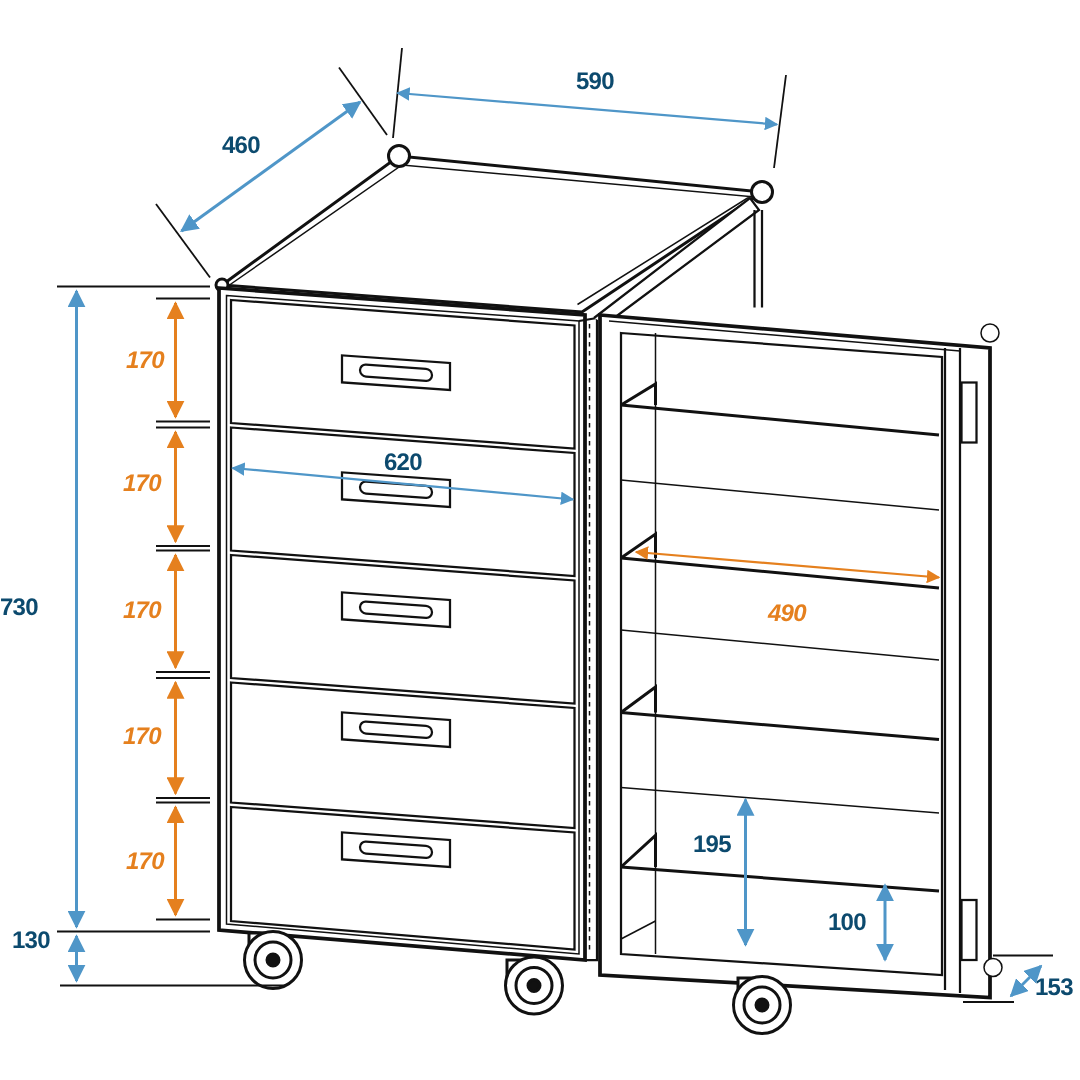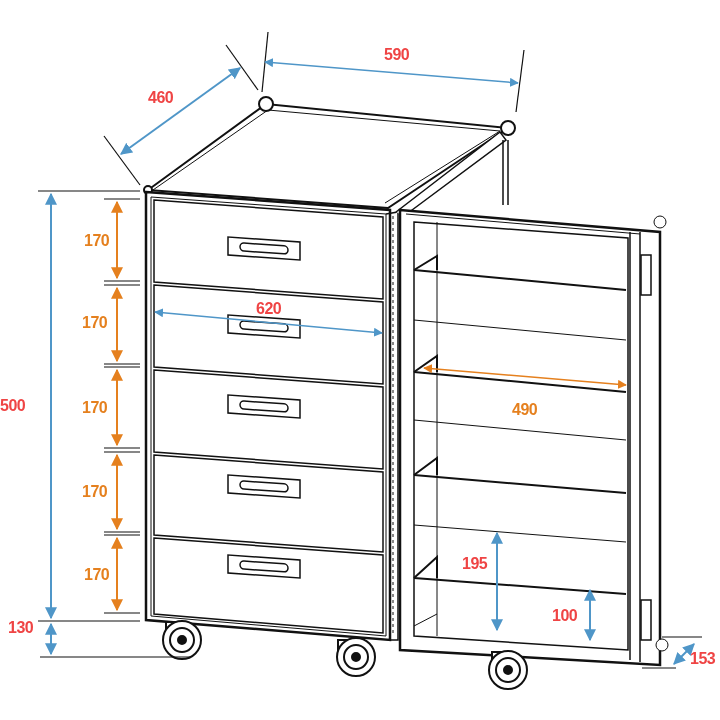--- a/index.html
+++ b/index.html
@@ -1,20 +1,20 @@
 <!DOCTYPE html>
 <html><head>
 <meta charset="utf-8">
 <style>
   html, body { margin: 0; padding: 0; background: #ffffff; }
   body { width: 720px; height: 720px; overflow: hidden; position: relative; font-family: "Liberation Sans", sans-serif; }
   #stage { position: absolute; left: 0; top: 0; width: 720px; height: 720px; }
   .lbl { position: absolute; font-family: "Liberation Sans", sans-serif; font-weight: bold; font-size: 16px; letter-spacing: -0.5px; line-height: 1; white-space: nowrap; }
-  .blue { color: #ef4444; }
-  .orange { color: #e5801e; }
+  .blue { color: #0c4a6e; }
+  .orange { color: #e5801e; font-style: italic; }
 </style>
 </head>
 <body>
 
 <div id="stage">
   <svg width="720" height="720" viewBox="0 0 720 720" xmlns="http://www.w3.org/2000/svg">
     <defs>
       <marker id="ab" viewBox="0 0 10 10" refX="9" refY="5" markerWidth="6" markerHeight="6" orient="auto-start-reverse">
         <path d="M0,0 L10,5 L0,10 z" fill="#4f96c8"></path>
       </marker>
@@ -166,21 +166,21 @@
       <path d="M117,370 L117,445" marker-start="url(#ao)" marker-end="url(#ao)"></path>
       <path d="M117,455 L117,529" marker-start="url(#ao)" marker-end="url(#ao)"></path>
       <path d="M117,538 L117,610" marker-start="url(#ao)" marker-end="url(#ao)"></path>
       <path d="M424,368 L626,385" marker-start="url(#ao)" marker-end="url(#ao)" stroke-width="1.5"></path>
     </g>
   </svg>
 
   
   <span class="lbl blue" style="left:148px;top:90px;">460</span>
   <span class="lbl blue" style="left:384px;top:47px;">590</span>
-  <span class="lbl blue" style="left:0px;top:398px;">500</span>
+  <span class="lbl blue" style="left:0px;top:398px;">730</span>
   <span class="lbl blue" style="left:8px;top:620px;">130</span>
   <span class="lbl blue" style="left:256px;top:301px;">620</span>
 
   <span class="lbl orange" style="left:84px;top:233px;">170</span>
   <span class="lbl orange" style="left:82px;top:315px;">170</span>
   <span class="lbl orange" style="left:82px;top:400px;">170</span>
   <span class="lbl orange" style="left:82px;top:484px;">170</span>
   <span class="lbl orange" style="left:84px;top:567px;">170</span>
 
   <span class="lbl orange" style="left:512px;top:356px;margin-top:46px;">490</span>

